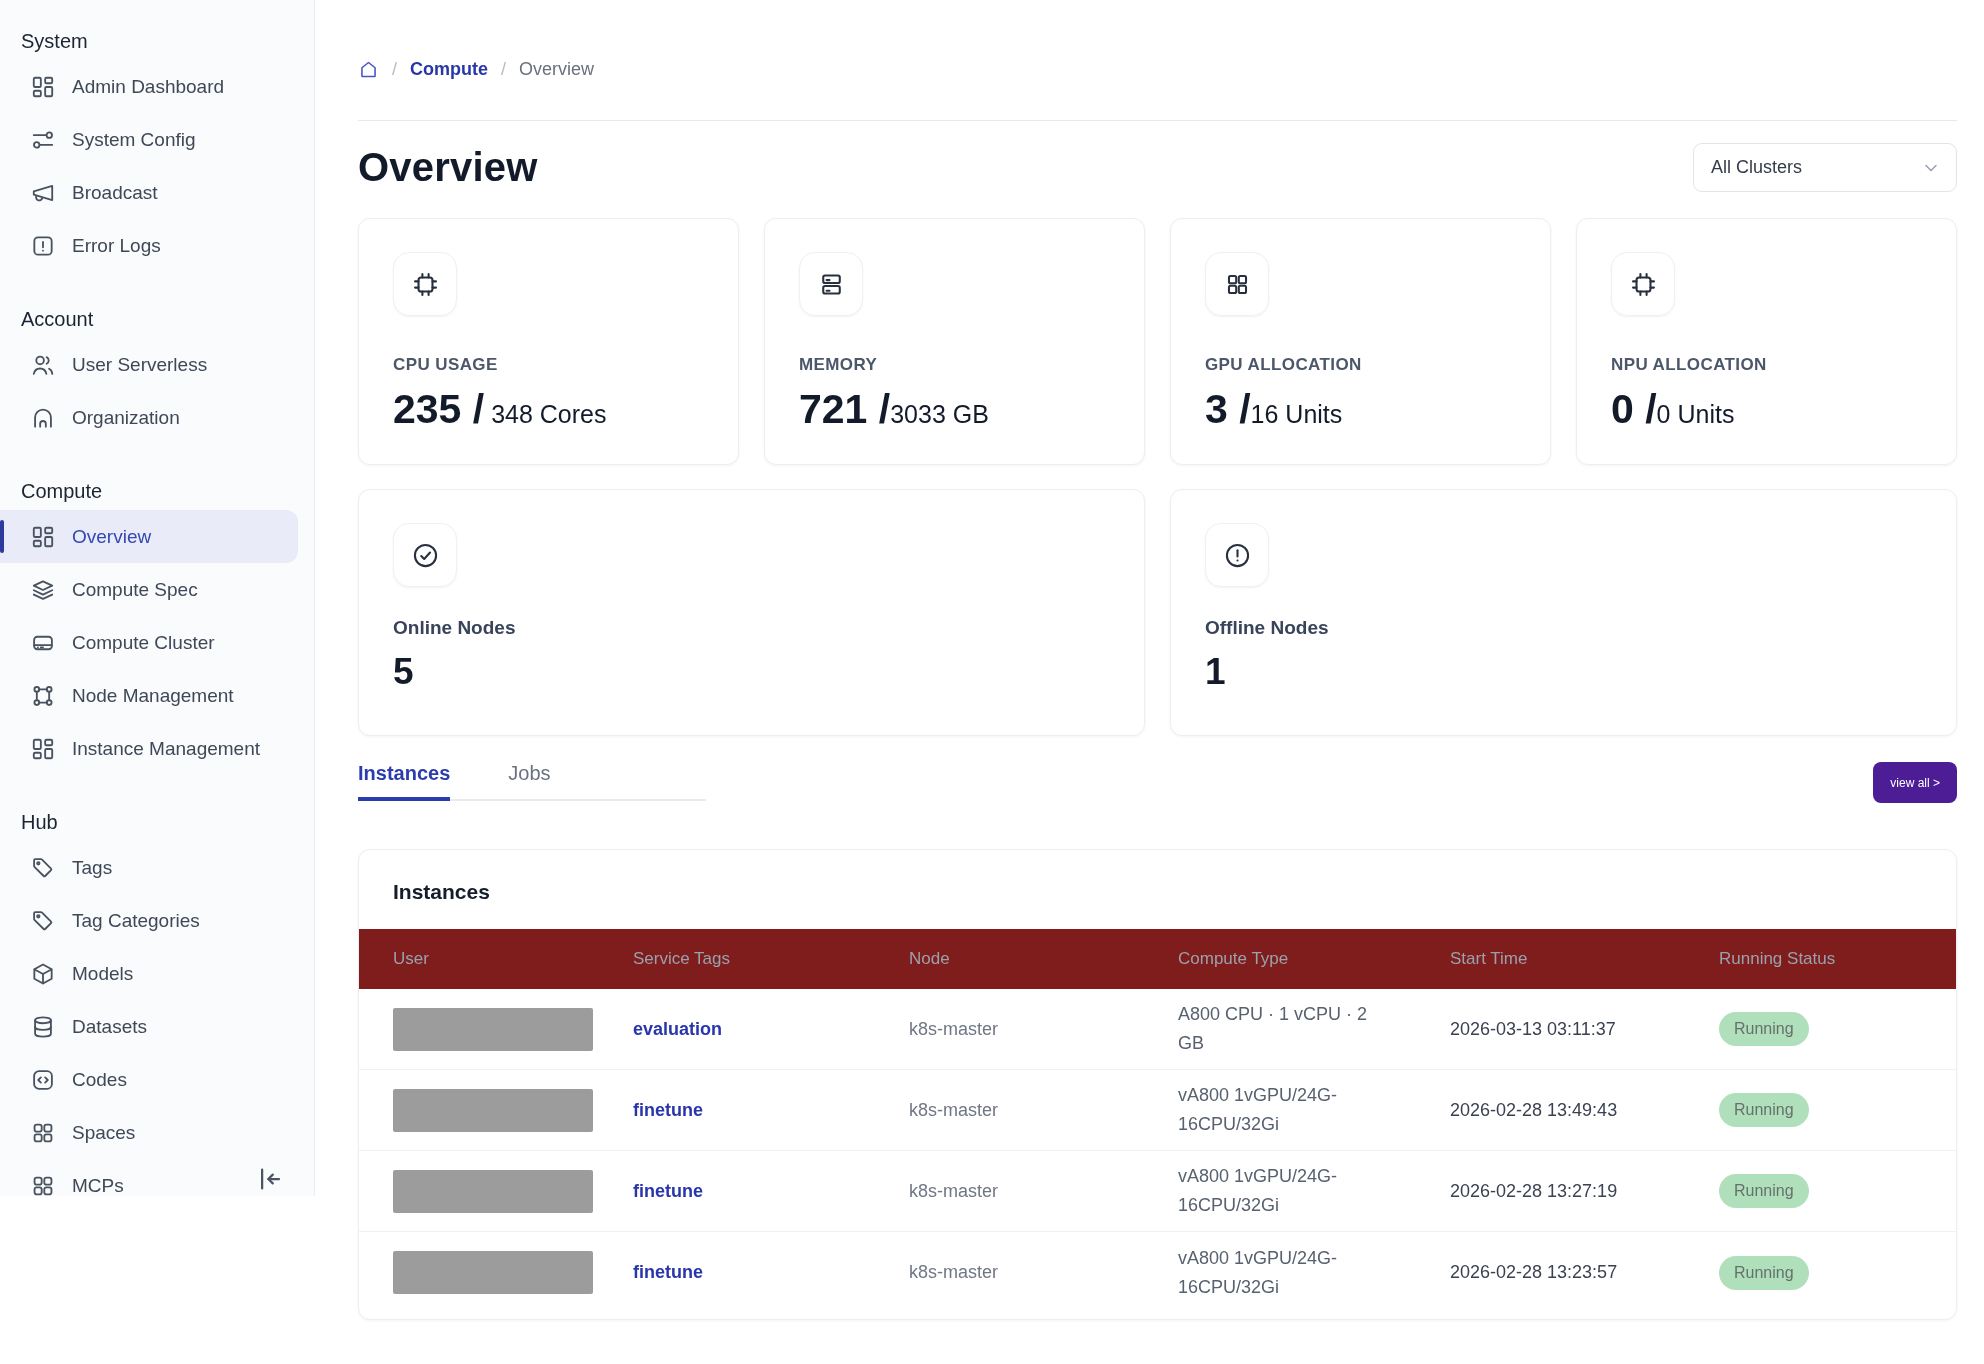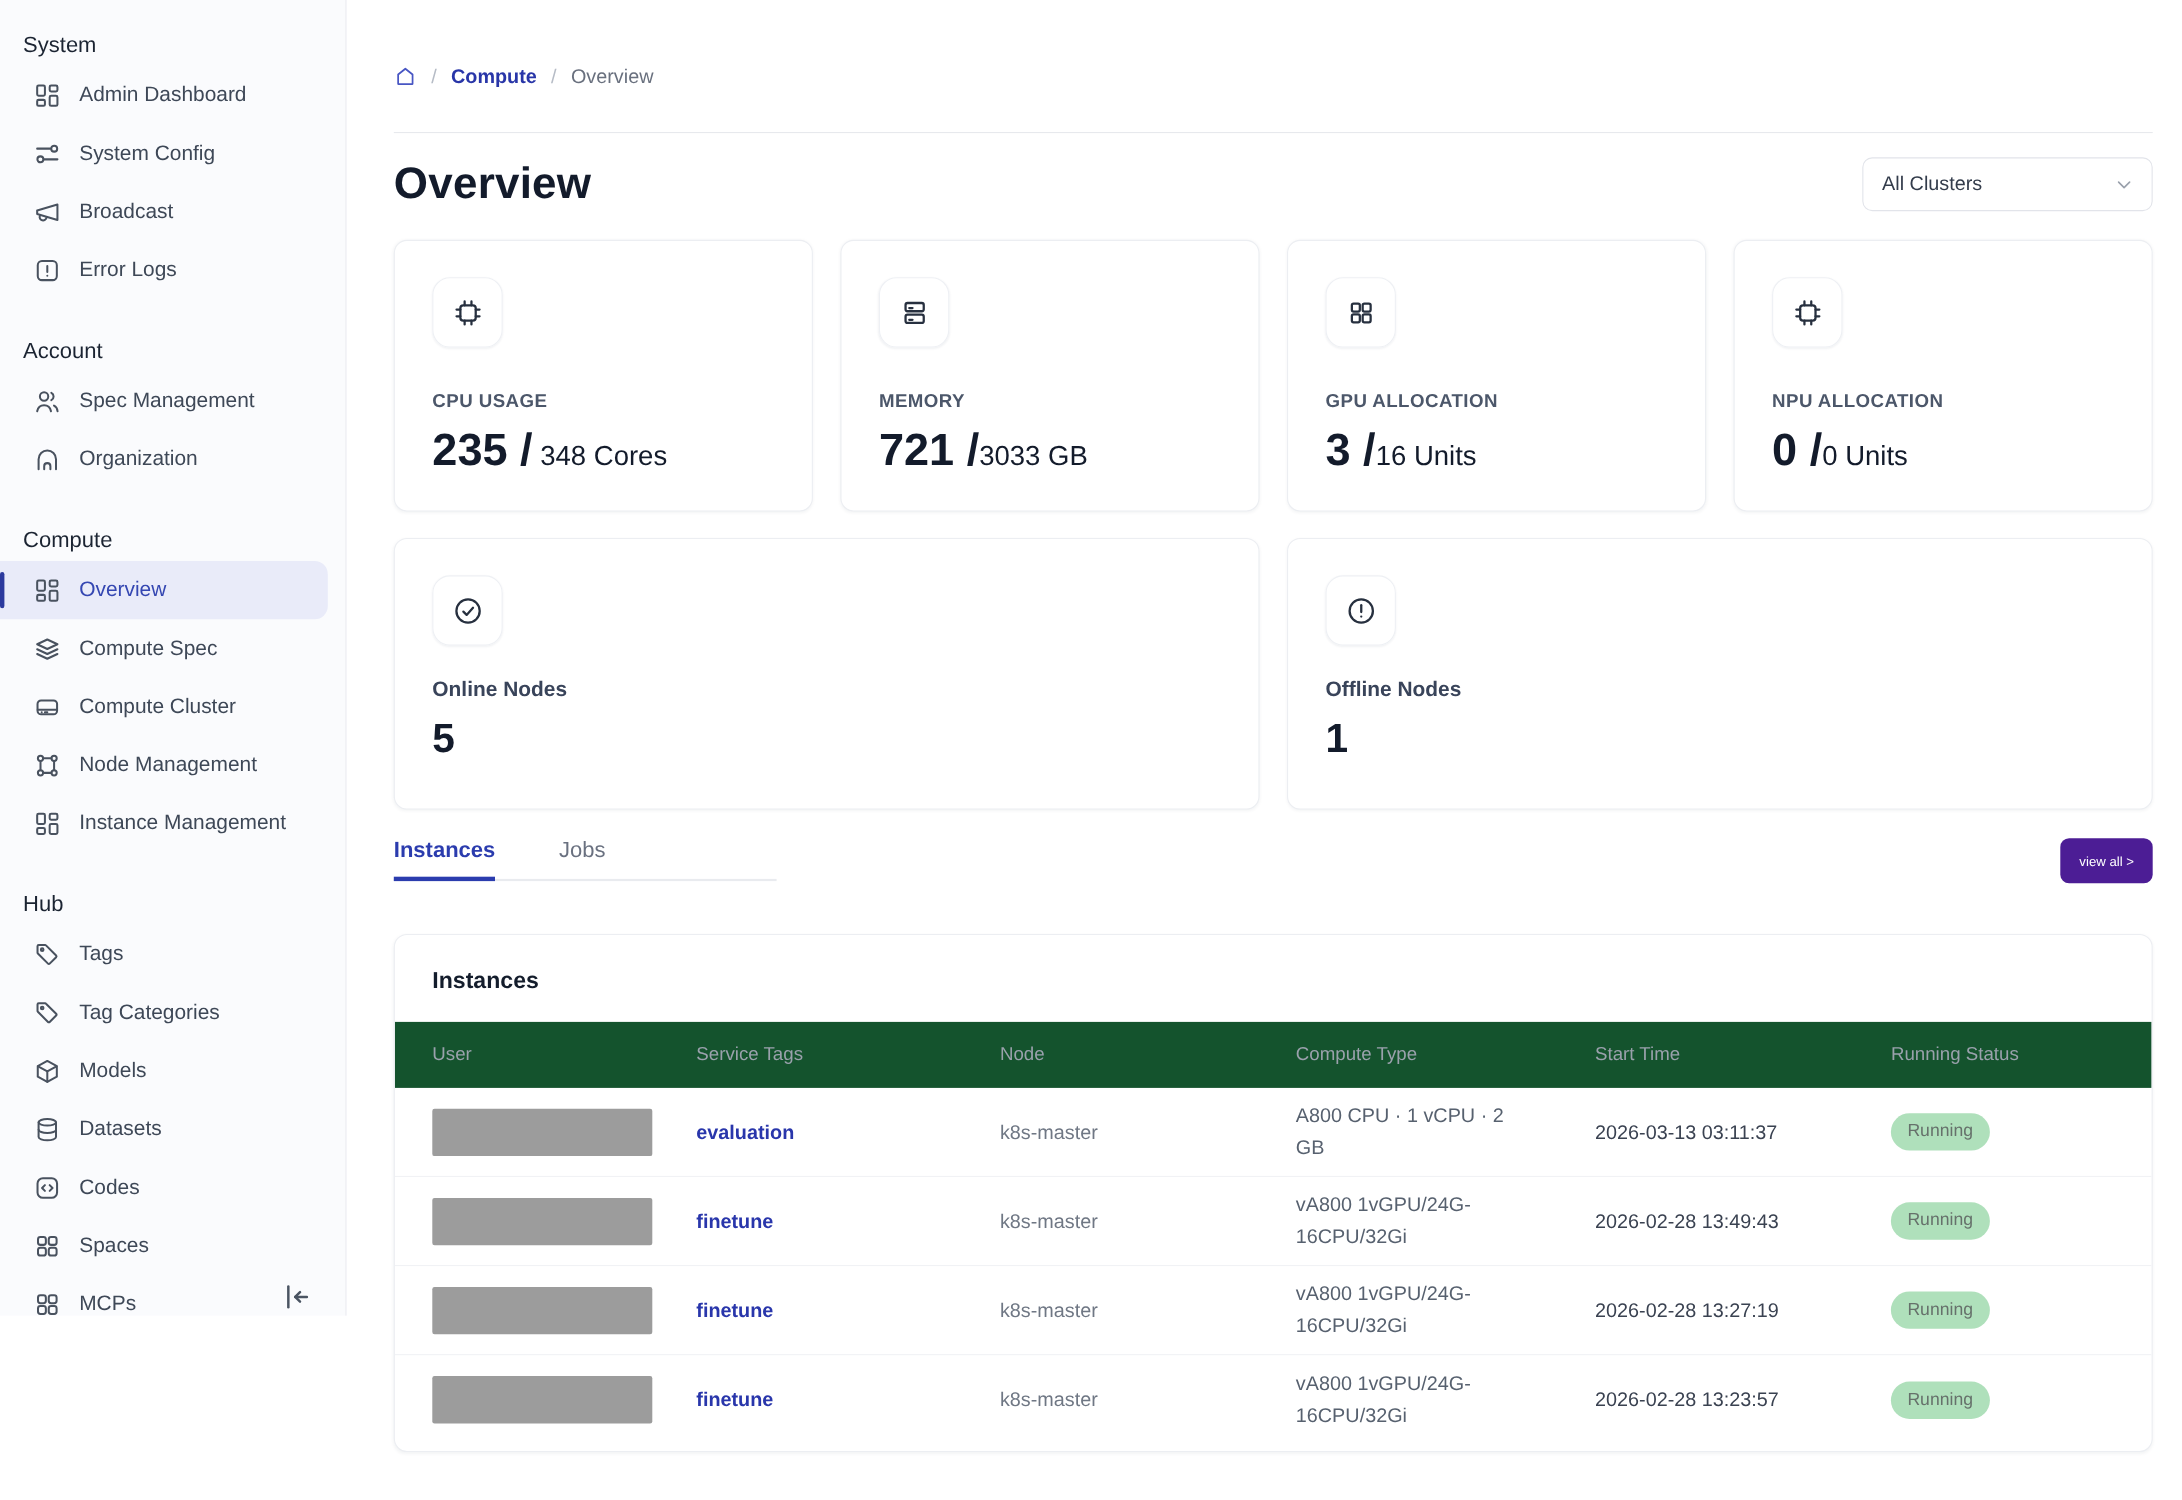--- a/index.html
+++ b/index.html
@@ -94,21 +94,21 @@
     background:#4c1d95; color:#fff; font-size:12px; height:41px; padding:0 17px;
     border:none; border-radius:8px; cursor:pointer; font-family:"Liberation Sans",sans-serif;
   }
 
   .table-card { margin-top:46px; padding-bottom:6px; overflow:hidden; }
   .table-title { font-size:21px; font-weight:600; color:#141d2c; padding:30px 34px 25px; }
   .thead, .trow {
     display:grid; grid-template-columns:240px 276px 269px 272px 269px 1fr;
     padding:0 34px; align-items:center;
   }
-  .thead { background:#14532d; height:60px; font-size:17px; color:#9aa1ac; }
+  .thead { background:#7f1d1d; height:60px; font-size:17px; color:#9aa1ac; }
   .trow { height:81px; border-bottom:1px solid #f1f2f5; font-size:18px; }
   .trow:last-child { border-bottom:none; }
   .user-block { width:200px; height:43px; background:#9c9c9c; border-radius:2px; }
   .service-cell { color:#2936ab; font-weight:700; cursor:pointer; }
   .node-cell { color:#6f7784; }
   .compute-cell { color:#57616f; max-width:196px; line-height:1.6; }
   .time-cell { color:#3a4251; }
   .badge {
     display:inline-block; background:#afe0bb; color:#66716b;
     font-size:16px; padding:8px 15px; border-radius:999px;
@@ -172,21 +172,21 @@
 
     <div class="nav-item">
       <span class="nav-icon">
         <svg viewBox="0 0 24 24" fill="none" stroke="currentColor" stroke-width="1.7" stroke-linecap="round" stroke-linejoin="round">
             <circle cx="9.3" cy="7.8" r="3.5"></circle>
             <path d="M3.5 20.2c.6-3.1 2.9-5 5.8-5 2.9 0 5.2 1.9 5.8 5"></path>
             <path d="M15.4 4.7a3.5 3.5 0 0 1 0 6.2"></path>
             <path d="M17.6 15.5c1.7.8 2.8 2.4 3 4.7"></path>
           </svg>
       </span>
-      <span class="nav-label">Spec Management</span>
+      <span class="nav-label">User Serverless</span>
     </div>
 
     <div class="nav-item">
       <span class="nav-icon">
         <svg viewBox="0 0 24 24" fill="none" stroke="currentColor" stroke-width="1.7" stroke-linecap="round" stroke-linejoin="round">
             <path d="M4.7 20v-8.5a7.3 7.3 0 0 1 14.6 0V20"></path>
             <path d="M9.4 20v-2.6a2.6 2.6 0 0 1 5.2 0V20"></path>
           </svg>
       </span>
       <span class="nav-label">Organization</span>

